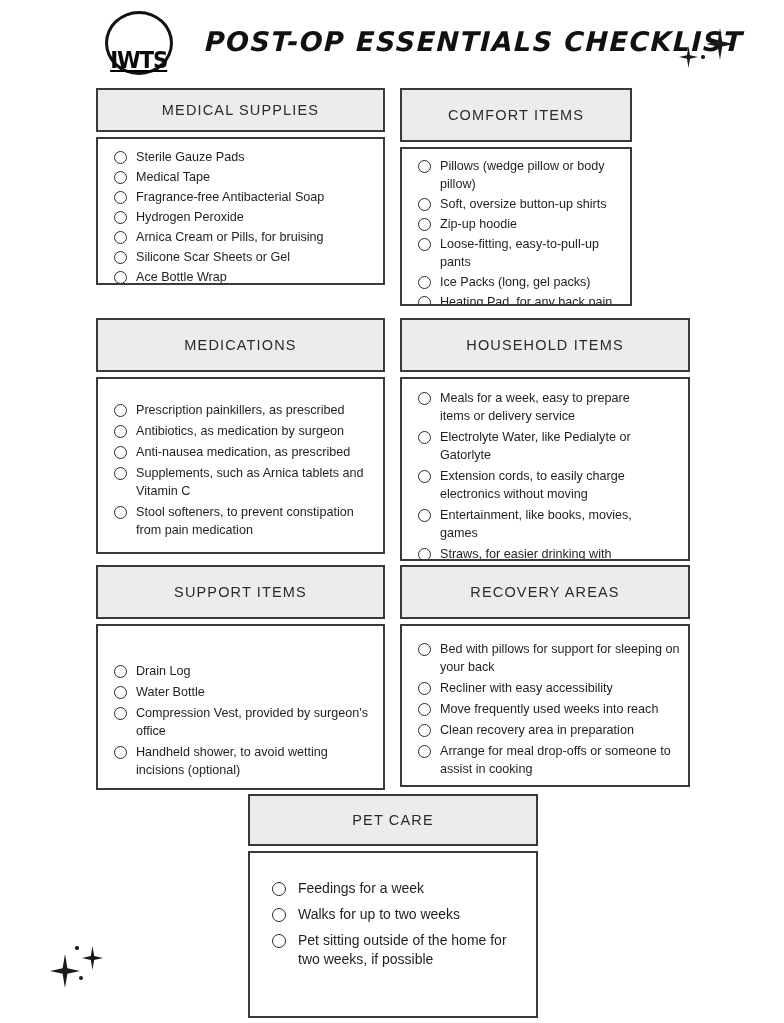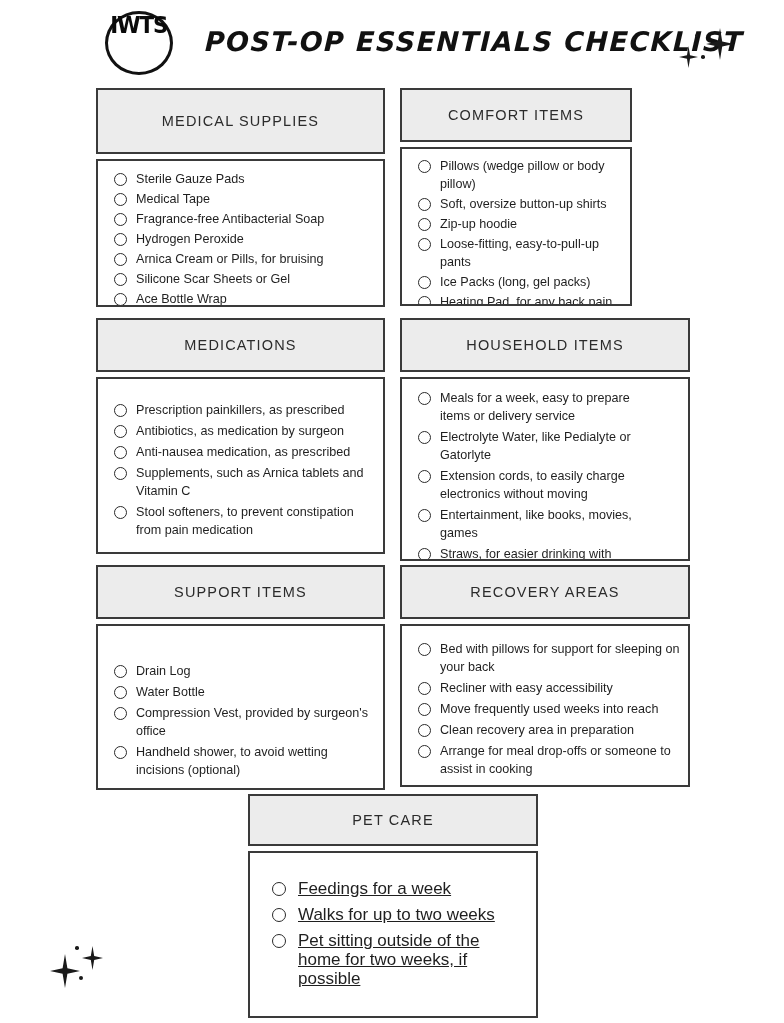--- a/index.html
+++ b/index.html
@@ -30,23 +30,24 @@
   }
   .logo {
     position: absolute;
     left: 105px;
     top: 11px;
     width: 68px;
     height: 64px;
     border: 3.5px solid #111111;
     border-radius: 50%;
     display: flex;
-    align-items: flex-start;
+    align-items: flex-end;
     justify-content: center;
     box-sizing: border-box;
+    text-decoration: underline;
   }
   .logo-text {
     font-family: "DejaVu Sans", sans-serif;
     font-weight: 700;
     font-size: 23px;
     letter-spacing: -1.2px;
     color: #0a0a0a;
     transform: scaleX(0.93);
     line-height: 1;
   }
@@ -130,21 +131,21 @@
   }
   .item-label {
     font-family: "Liberation Sans", sans-serif;
     font-size: 12.6px;
     line-height: 18px;
     color: #1f1f1f;
   }
 
   
   #sec-medical-supplies { left: 96px;  top: 88px;  width: 289px; }
-  #sec-medical-supplies .sec-header { height: 66px; }
+  #sec-medical-supplies .sec-header { height: 44px; }
   #sec-medical-supplies .sec-body   { height: 148px; margin-top: 5px; padding: 9px 10px 0 16px; }
 
   #sec-comfort-items { left: 400px; top: 88px;  width: 232px; }
   #sec-comfort-items .sec-header { height: 54px; }
   #sec-comfort-items .sec-body   { height: 159px; margin-top: 5px; padding: 8px 10px 0 16px; }
 
   #sec-medications { left: 96px;  top: 318px; width: 289px; }
   #sec-medications .sec-header { height: 54px; }
   #sec-medications .sec-body   { height: 177px; margin-top: 5px; padding: 22px 12px 0 16px; }
 
@@ -157,21 +158,21 @@
   #sec-support-items .sec-body   { height: 166px; margin-top: 5px; padding: 36px 10px 0 16px; }
 
   #sec-recovery-areas { left: 400px; top: 565px; width: 290px; }
   #sec-recovery-areas .sec-header { height: 54px; }
   #sec-recovery-areas .sec-body   { height: 163px; margin-top: 5px; padding: 14px 0 0 16px; }
 
   #sec-pet-care { left: 248px; top: 794px; width: 290px; }
   #sec-pet-care .sec-header { height: 52px; }
   #sec-pet-care .sec-body   { height: 167px; margin-top: 5px; padding: 26px 10px 0 22px; }
   #sec-pet-care .item { margin-bottom: 7px; }
-  #sec-pet-care .item-label { font-size: 17px; line-height: 19px; text-decoration: underline; }
+  #sec-pet-care .item-label { font-size: 14px; line-height: 19px; }
   #sec-pet-care .checkbox { width: 14px; height: 14px; margin-right: 12px; }
 
   
   #sec-medications .item,
   #sec-support-items .item,
   #sec-household-items .item,
   #sec-recovery-areas .item { margin-bottom: 3px; }
 </style>
 </head>
 <body>

